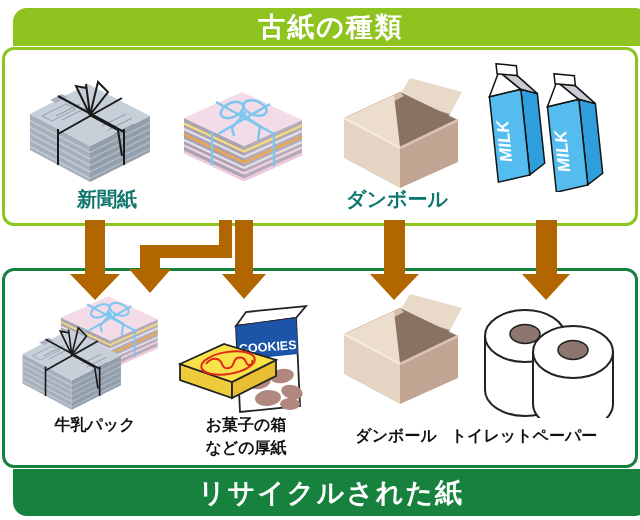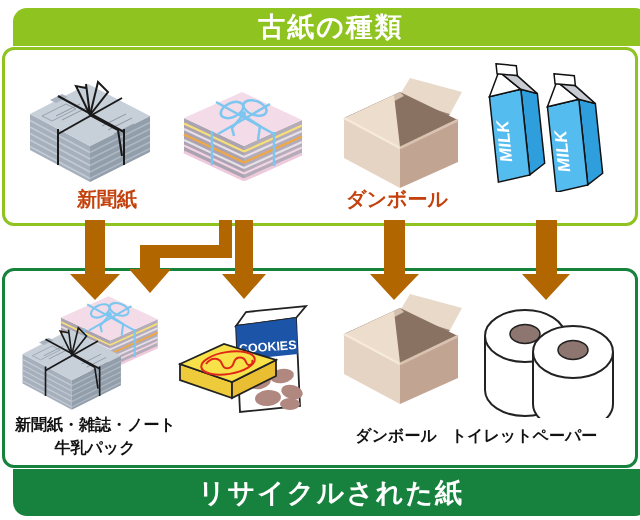--- a/index.html
+++ b/index.html
@@ -6,21 +6,21 @@
   body{font-family:"Liberation Sans","DejaVu Sans",sans-serif;}
   .stage{position:relative;width:640px;height:520px;background:#fff;overflow:hidden;}
   .banner{position:absolute;left:2px;width:636px;display:flex;align-items:center;justify-content:center;
           color:#fff;font-weight:bold;font-size:27px;letter-spacing:2px;margin-left:11px;}
   .banner-top{top:8px;height:38px;background:#8FC31F;border-radius:14px 14px 0 0;}
   .banner-bottom{top:469px;height:47px;background:#17813E;border-radius:0 0 14px 14px;}
   .panel{position:absolute;left:2px;width:630px;background:#fff;border-radius:12px;}
   .panel-top{top:47px;height:173px;border:3px solid #8FC31F;}
   .panel-bottom{top:268px;height:194px;border:3px solid #17813E;}
   .illus{position:absolute;}
-  .toplabel{position:absolute;top:186px;height:26px;font-size:20px;font-weight:bold;color:#c2410c;
+  .toplabel{position:absolute;top:186px;height:26px;font-size:20px;font-weight:bold;color:#0f766e;
             text-align:center;line-height:26px;white-space:nowrap;}
   .botlabel{position:absolute;top:413px;font-size:16px;font-weight:bold;color:#111;
             text-align:center;line-height:23px;white-space:nowrap;}
   .botlabel.single{top:424px;}
   .arrows{position:absolute;left:0;top:210px;width:640px;height:100px;}
   svg{display:block;}
   .defs-hidden{position:absolute;width:0;height:0;overflow:hidden;}
 </style>
 </head>
 <body>
@@ -181,22 +181,25 @@
   <svg class="illus" style="left:477px;top:296px" width="140" height="122" viewBox="0 0 140 122">
     <path d="M8,40 L8,94 A40,26 0 0 0 88,94 L88,40" fill="#fff" stroke="#222" stroke-width="2"></path>
     <ellipse cx="48" cy="40" rx="40" ry="26" fill="#fff" stroke="#222" stroke-width="2"></ellipse>
     <ellipse cx="48" cy="38" rx="15" ry="9.5" fill="#8D7670" stroke="#222" stroke-width="1.5"></ellipse>
     <path d="M56,56 L56,108 A40,26 0 0 0 136,108 L136,56" fill="#fff" stroke="#222" stroke-width="2"></path>
     <ellipse cx="96" cy="56" rx="40" ry="26" fill="#fff" stroke="#222" stroke-width="2"></ellipse>
     <ellipse cx="96" cy="54" rx="15" ry="9.5" fill="#8D7670" stroke="#222" stroke-width="1.5"></ellipse>
   </svg>
 
   <div class="botlabel" style="left:15px;width:160px">
-    <div>新聞紙・雑誌・ノート</div>
     <div>牛乳パック</div>
+  </div>
+  <div class="botlabel" style="left:166px;width:160px">
+    <div>お菓子の箱</div>
+    <div>などの厚紙</div>
   </div>
   <div class="botlabel single" style="left:316px;width:160px">ダンボール</div>
   <div class="botlabel single" style="left:444px;width:160px">トイレットペーパー</div>
 
   <svg class="arrows" viewBox="0 0 640 100">
     <g fill="#B26600">
       <polygon points="85,10 105,10 105,64 120,64 95,90 70,64 85,64"></polygon>
       <polygon points="219,10 232,10 232,48 160,48 160,59 171,59 150,83 129,59 140,59 140,35 219,35"></polygon>
       <polygon points="235,10 253,10 253,64 266,64 244,89 222,64 235,64"></polygon>
       <polygon points="384,10 405,10 405,64 419,64 394,90 370,64 384,64"></polygon>

